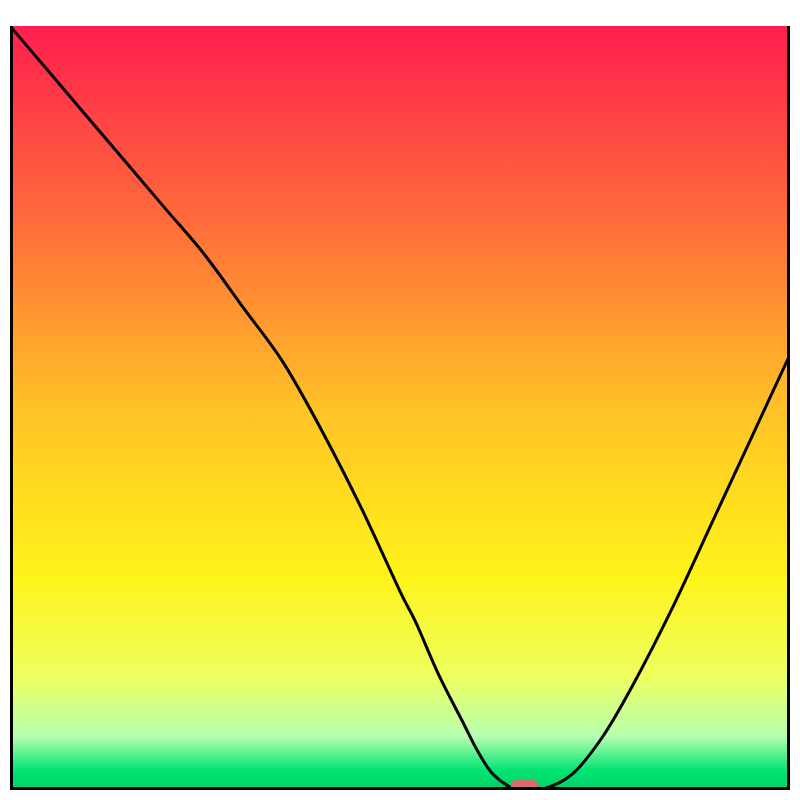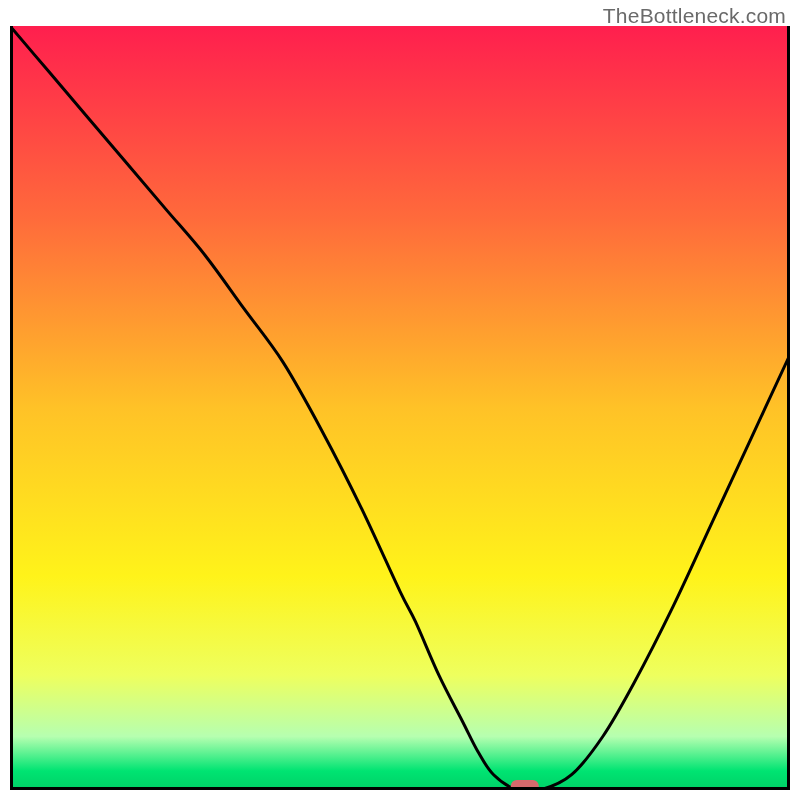--- a/index.html
+++ b/index.html
@@ -34,21 +34,20 @@
   }
   svg {
     display: block;
   }
 </style>
 </head>
 <body>
 
 <div class="container">
 
-  <div class="watermark">TheBottleneck.com</div>
 
   <div class="plot-frame">
     <svg id="chart-svg" width="780" height="764" viewBox="0 0 780 764">
       <defs>
         <linearGradient id="bg-grad" x1="0" y1="0" x2="0" y2="1">
             <stop offset="0.00%" stop-color="#ff1f4e"></stop>
             <stop offset="25.00%" stop-color="#ff6a3b"></stop>
             <stop offset="50.00%" stop-color="#ffc227"></stop>
             <stop offset="72.00%" stop-color="#fff31a"></stop>
             <stop offset="85.00%" stop-color="#eeff5e"></stop>

